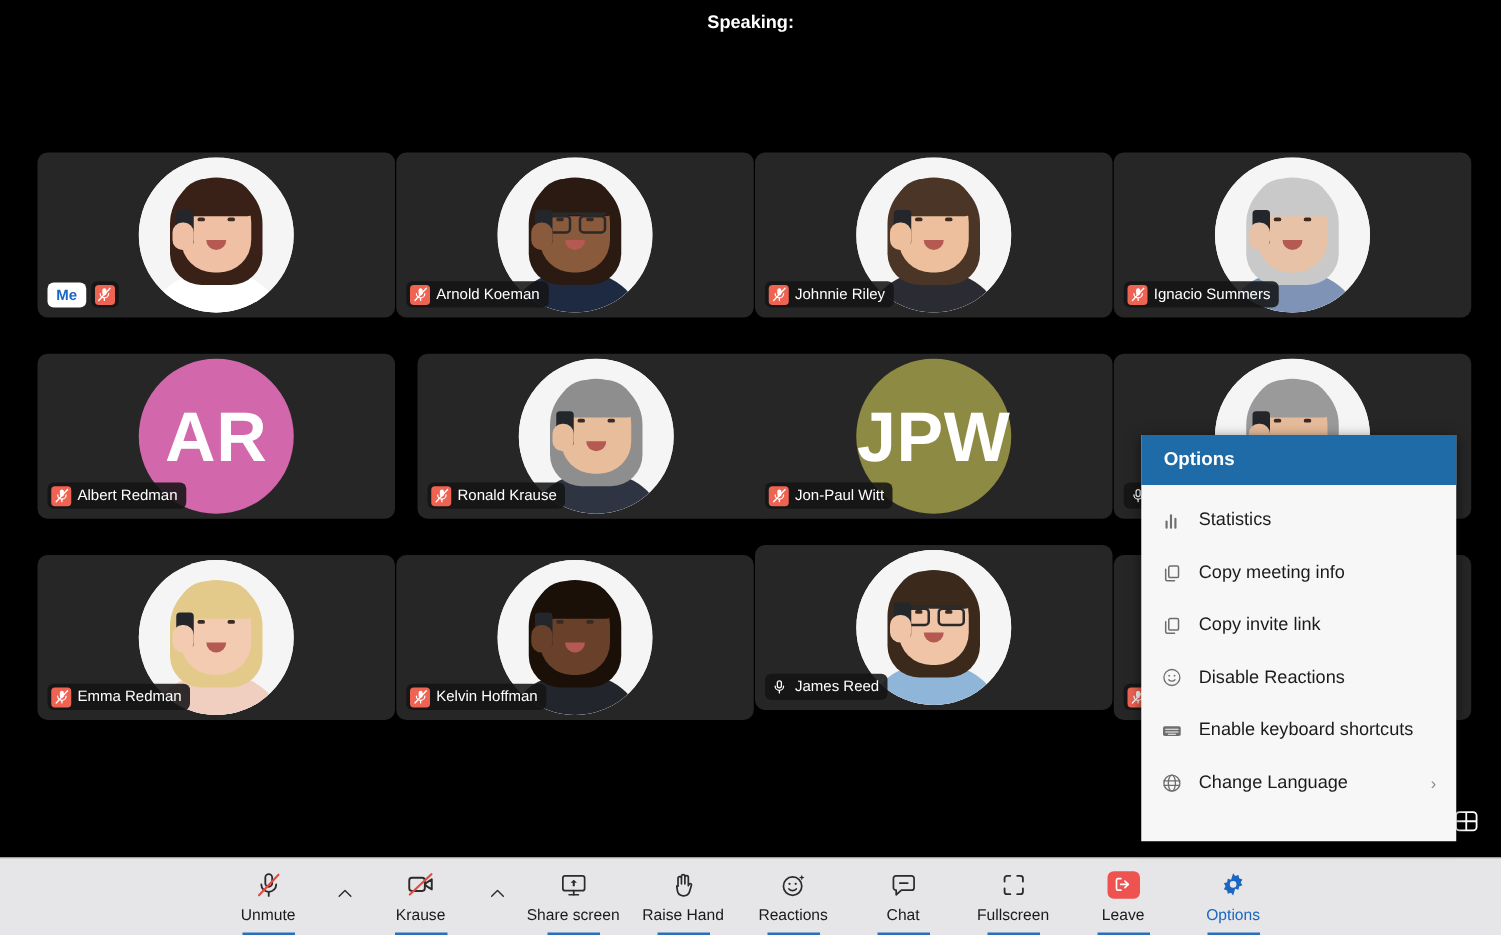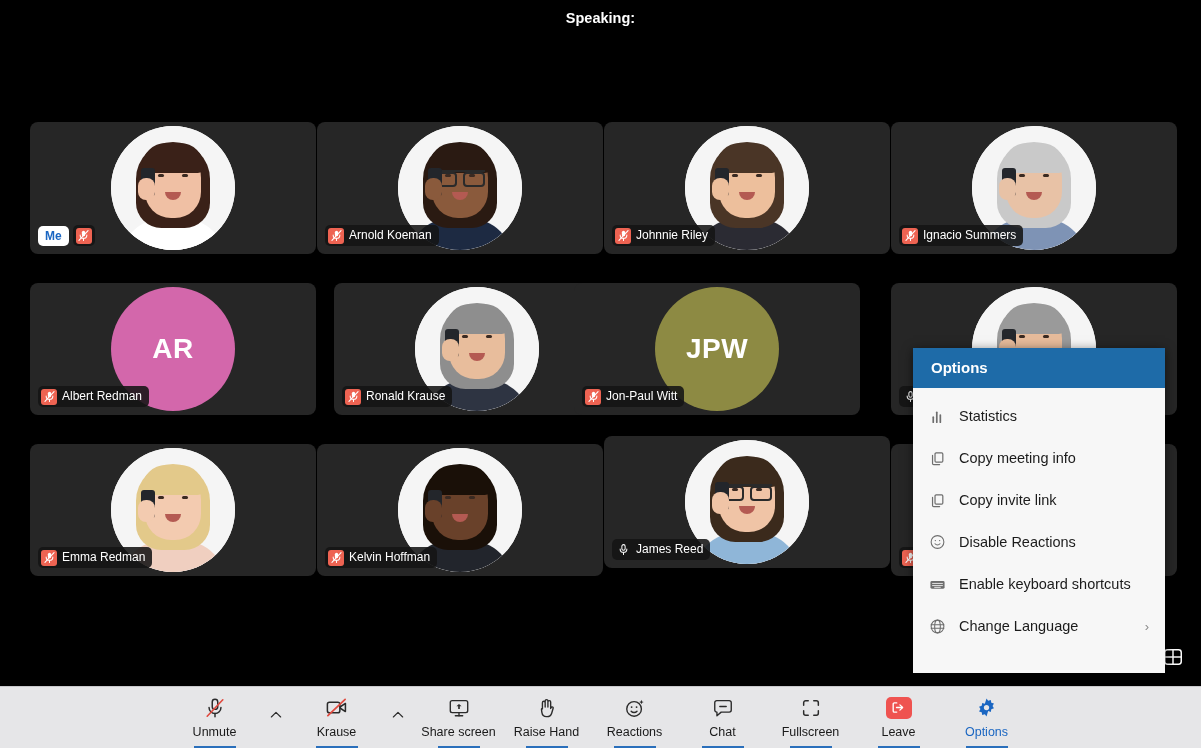--- a/index.html
+++ b/index.html
@@ -36,21 +36,21 @@
     width: 124px; height: 124px;
   }
   .avatar-photo {
     width: 124px; height: 124px; border-radius: 50%;
     overflow: hidden; position: relative;
     background: #f2f2f2;
   }
   .avatar-initials {
     width: 124px; height: 124px; border-radius: 50%;
     display: flex; align-items: center; justify-content: center;
-    color: #fff; font-size: 28px; font-weight: 700; letter-spacing: 0.5px;
+    color: #fff; font-size: 56px; font-weight: 700; letter-spacing: 0.5px;
   }
 
   
   .ph { position: absolute; inset: 0; }
   .ph .bg { position: absolute; inset: 0; background: #f5f5f5; }
   .ph .shoulders {
     position: absolute; left: 50%; bottom: -14px; transform: translateX(-50%);
     width: 108px; height: 46px; border-radius: 46px 46px 0 0;
   }
   .ph .neck {
@@ -372,21 +372,21 @@
                 <rect x="9" y="3" width="6" height="10.5" rx="3" fill="#ffffff" stroke="none"></rect>
                 <path d="M5.8 11a6.2 6.2 0 0 0 12.4 0" stroke="#ffffff" stroke-width="1.9"></path>
                 <line x1="12" y1="17.4" x2="12" y2="21" stroke="#ffffff" stroke-width="1.9"></line>
                 <line x1="3.6" y1="21" x2="20.4" y2="3" stroke="#ffffff" stroke-width="2"></line>
               </svg>
             </span>
             <span class="nm">Ronald Krause</span>
           </span>
         </div>
       </div>
-      <div class="tile" style="left: 544px; top: 161px;">
+      <div class="tile" style="left: 574px; top: 161px;">
         <div class="avatar-wrap">
           <div class="avatar-initials" style="background:#8d8a43">JPW</div>
         </div>
         <div class="badge-row">
           <span class="name-chip">
             <span class="mic-box muted">
               <svg width="13" height="13" viewBox="0 0 24 24" fill="none" stroke="#ffffff" stroke-width="1.7" stroke-linecap="round" stroke-linejoin="round">
                 <rect x="9" y="3" width="6" height="10.5" rx="3" fill="#ffffff" stroke="none"></rect>
                 <path d="M5.8 11a6.2 6.2 0 0 0 12.4 0" stroke="#ffffff" stroke-width="1.9"></path>
                 <line x1="12" y1="17.4" x2="12" y2="21" stroke="#ffffff" stroke-width="1.9"></line>

